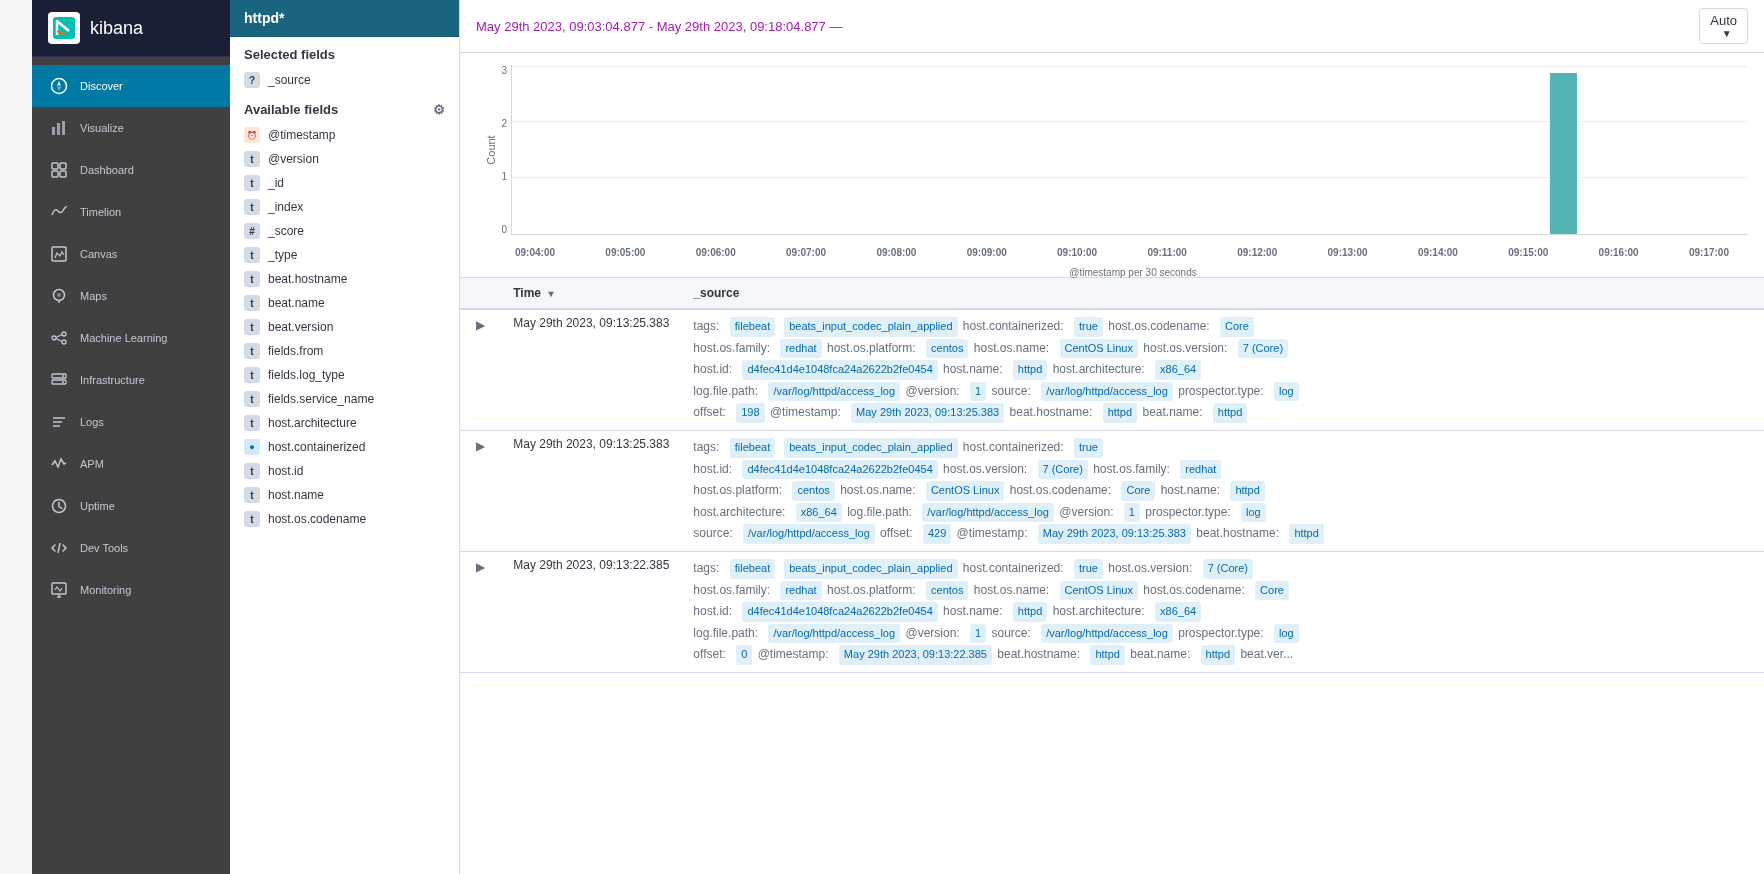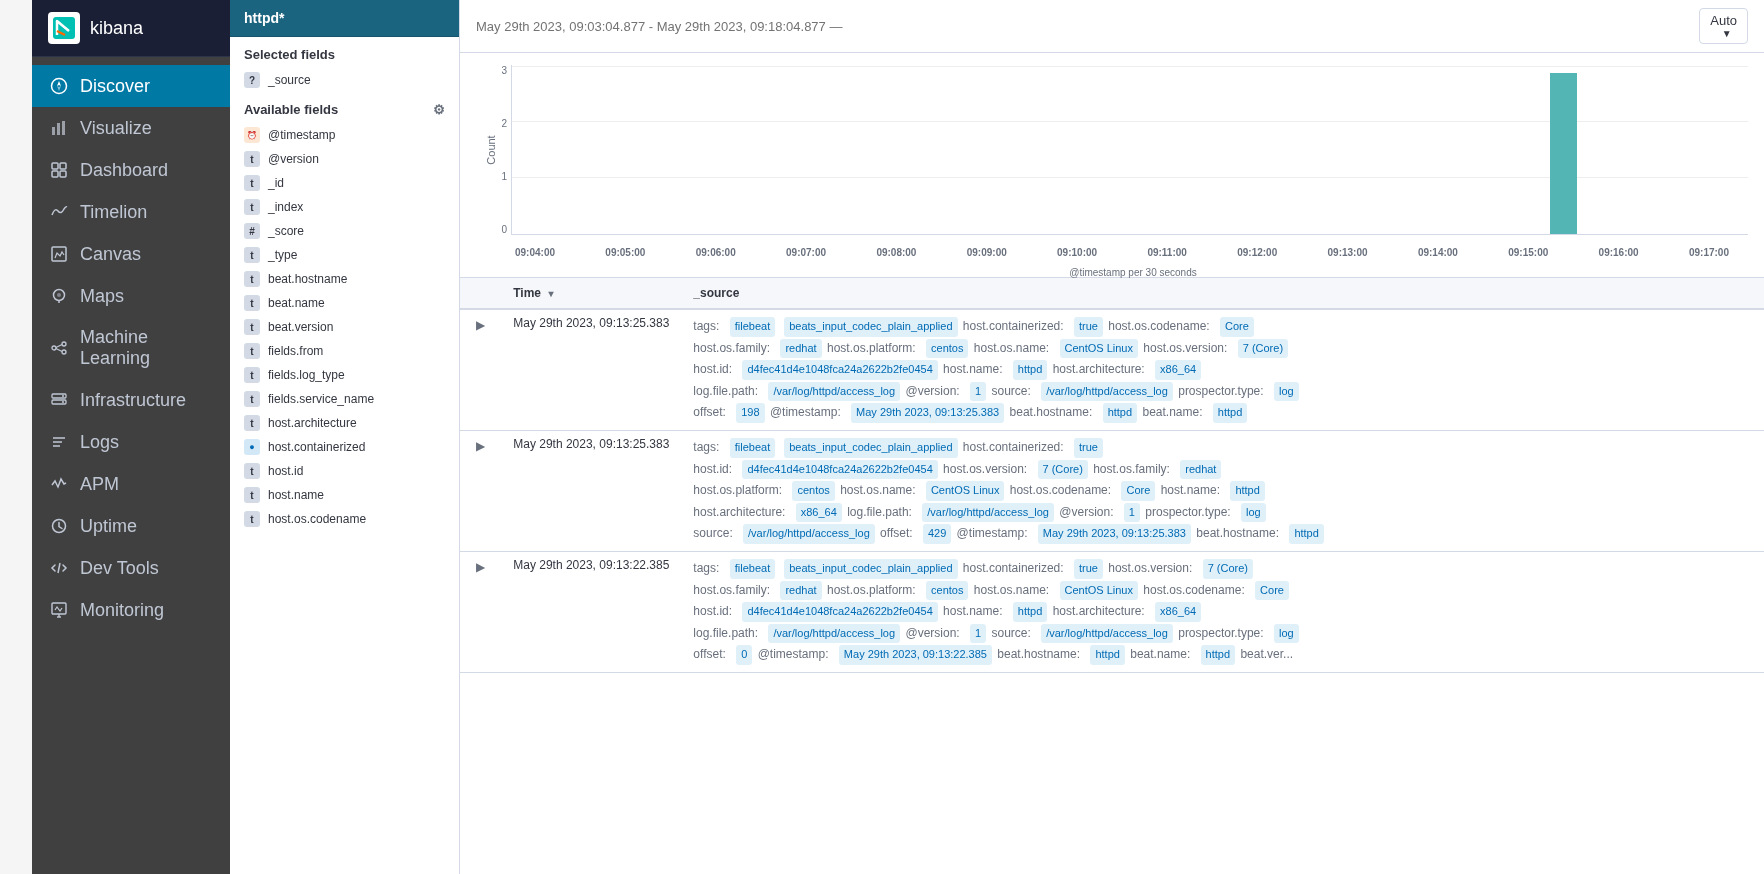--- a/index.html
+++ b/index.html
@@ -43,21 +43,21 @@
       align-items: center;
       padding: 10px 16px;
       cursor: pointer;
       color: #c0c7d4;
       text-decoration: none;
       font-size: 13px;
       transition: background 0.15s;
     }
     .nav-item.active { background: #0079a5; color: #fff; }
     .nav-item .nav-icon { width: 22px; height: 22px; margin-right: 10px; display: flex; align-items: center; justify-content: center; flex-shrink: 0; }
-    .nav-item .nav-label { font-size: 18px; }
+    .nav-item .nav-label { font-size: 11px; }
 
     
     .left-panel {
       width: 230px;
       background: #fff;
       border-right: 1px solid #d3dae6;
       display: flex;
       flex-direction: column;
       flex-shrink: 0;
       height: 874px;
@@ -118,21 +118,21 @@
 
     
     .top-bar {
       background: #fff;
       border-bottom: 1px solid #d3dae6;
       padding: 8px 16px;
       display: flex;
       align-items: center;
       justify-content: space-between;
     }
-    .time-range-label { font-size: 13px; color: #737373; }
+    .time-range-label { font-size: 13px; color: #a21caf; }
     .auto-dropdown {
       display: flex;
       align-items: center;
       border: 1px solid #d3dae6;
       border-radius: 4px;
       padding: 4px 10px;
       background: #fff;
       cursor: pointer;
       font-size: 13px;
       color: #343741;

